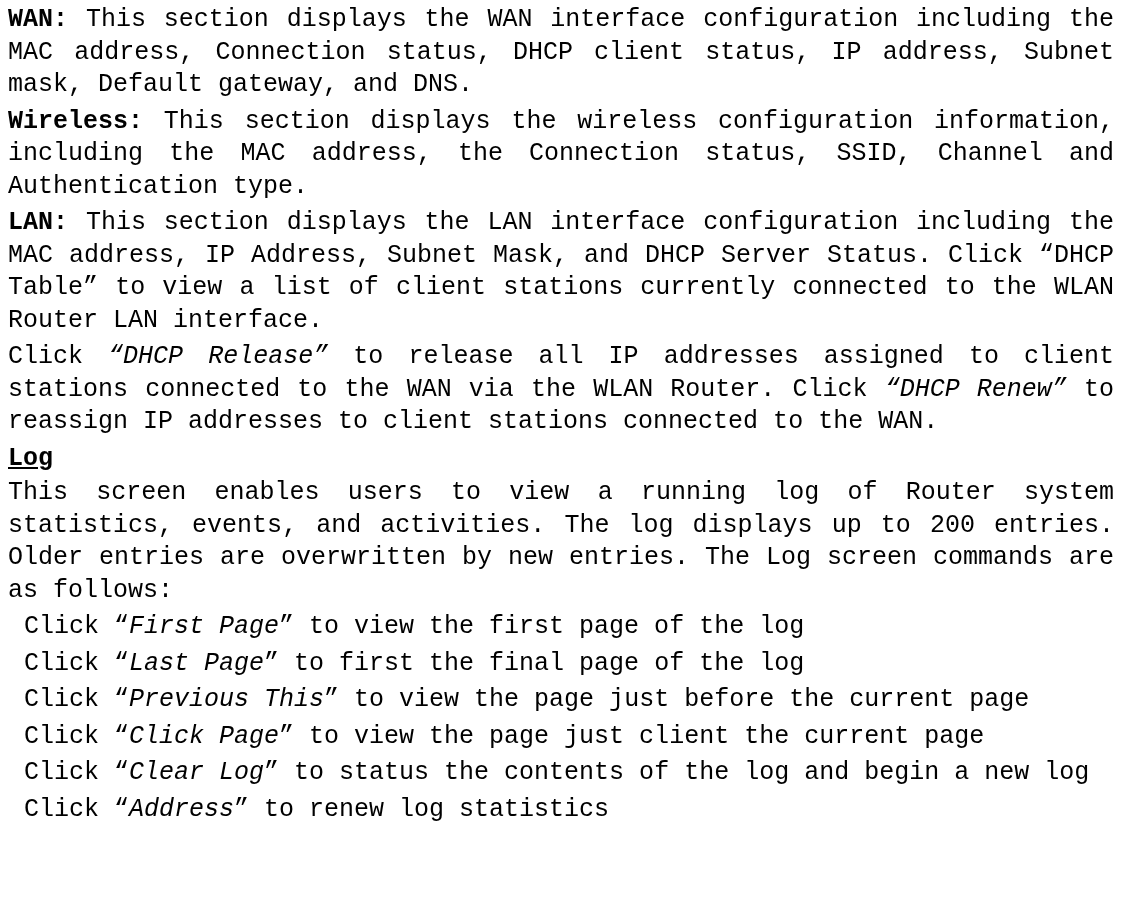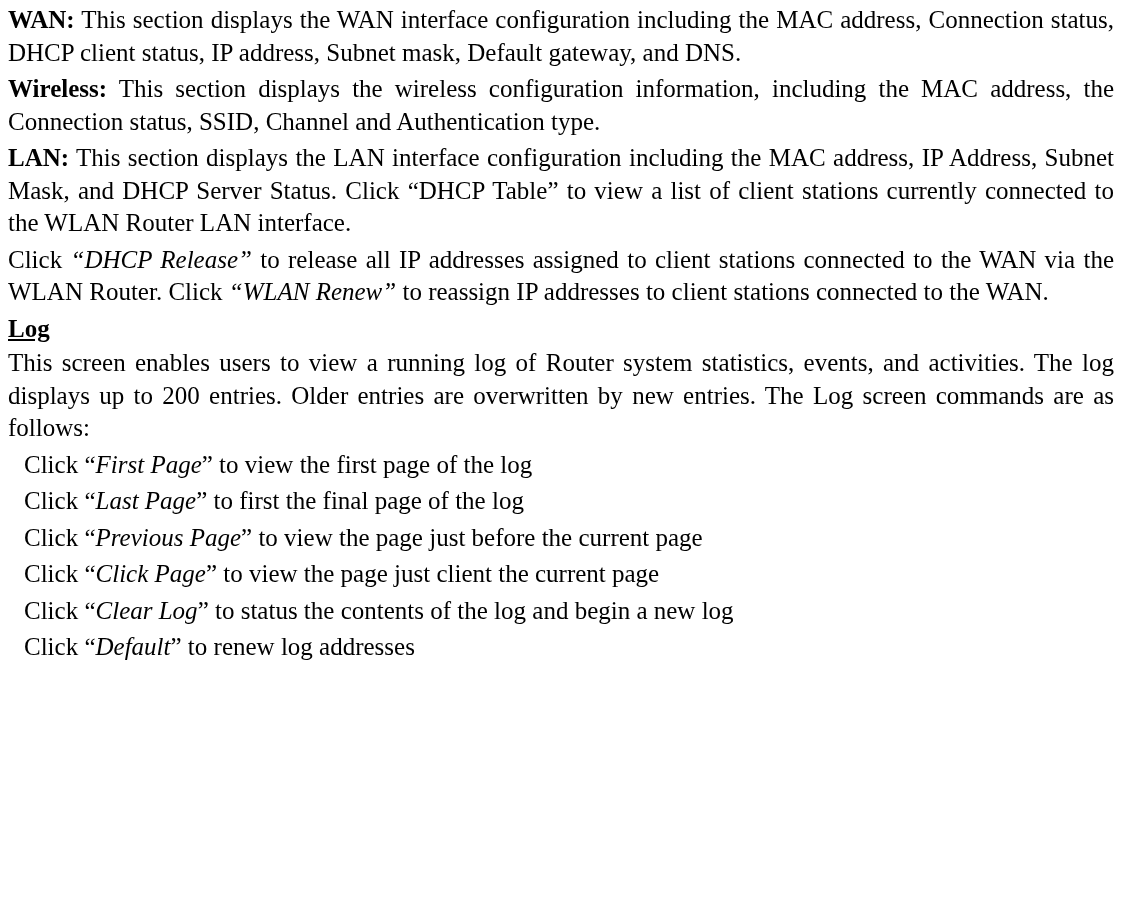--- a/index.html
+++ b/index.html
@@ -8,20 +8,21 @@
       line-height: 1.3;
       color: #000;
       background: #fff;
       margin: 0;
       padding: 4px 8px;
       width: 1106px;
     }
     p {
       margin: 0 0 4px 0;
       text-align: justify;
+      font-family: Liberation Mono, monospace;
     }
     .bold {
       font-weight: bold;
     }
     .italic {
       font-style: italic;
     }
     .heading {
       font-weight: bold;
       text-decoration: underline;
@@ -42,37 +43,37 @@
 
 <p>
   <span class="bold">Wireless:</span><span> This section displays the wireless configuration information, including the MAC address, the Connection status, SSID, Channel and Authentication type.</span>
 </p>
 
 <p>
   <span class="bold">LAN:</span><span> This section displays the LAN interface configuration including the MAC address, IP Address, Subnet Mask, and DHCP Server Status. Click “DHCP Table” to view a list of client stations currently connected to the WLAN Router LAN interface.</span>
 </p>
 
 <p>
-  <span>Click </span><span class="italic">“DHCP Release”</span><span> to release all IP addresses assigned to client stations connected to the WAN via the WLAN Router. Click </span><span class="italic">“WLAN Renew”</span><span> to reassign IP addresses to client stations connected to the WAN.</span>
+  <span>Click </span><span class="italic">“DHCP Release”</span><span> to release all IP addresses assigned to client stations connected to the WAN via the WLAN Router. Click </span><span class="italic">“DHCP Renew”</span><span> to reassign IP addresses to client stations connected to the WAN.</span>
 </p>
 
 <p class="heading">Log</p>
 
 <p>This screen enables users to view a running log of Router system statistics, events, and activities. The log displays up to 200 entries. Older entries are overwritten by new entries. The Log screen commands are as follows:</p>
 
 <p class="list-item">
   <span>Click “</span><span class="italic">First Page</span><span>” to view the first page of the log</span>
 </p>
 <p class="list-item">
   <span>Click “</span><span class="italic">Last Page</span><span>” to first the final page of the log</span>
 </p>
 <p class="list-item">
-  <span>Click “</span><span class="italic">Previous Page</span><span>” to view the page just before the current page</span>
+  <span>Click “</span><span class="italic">Previous This</span><span>” to view the page just before the current page</span>
 </p>
 <p class="list-item">
   <span>Click “</span><span class="italic">Click Page</span><span>” to view the page just client the current page</span>
 </p>
 <p class="list-item">
   <span>Click “</span><span class="italic">Clear Log</span><span>” to status the contents of the log and begin a new log</span>
 </p>
 <p class="list-item">
-  <span>Click “</span><span class="italic">Default</span><span>” to renew log addresses</span>
+  <span>Click “</span><span class="italic">Address</span><span>” to renew log statistics</span>
 </p>
 
 </body></html>

